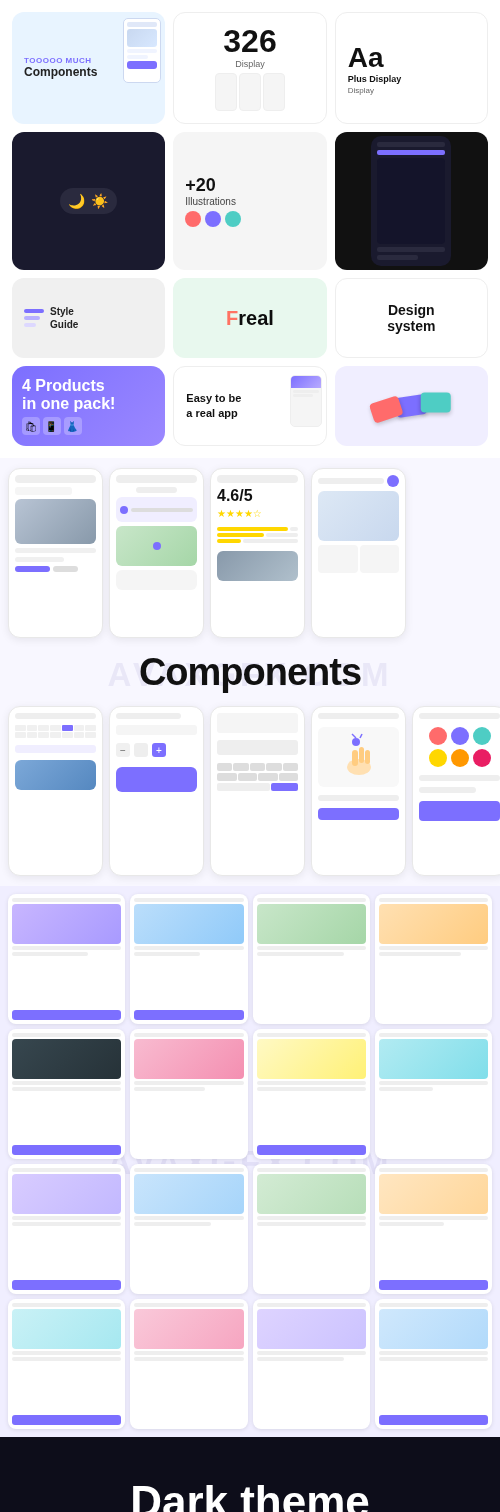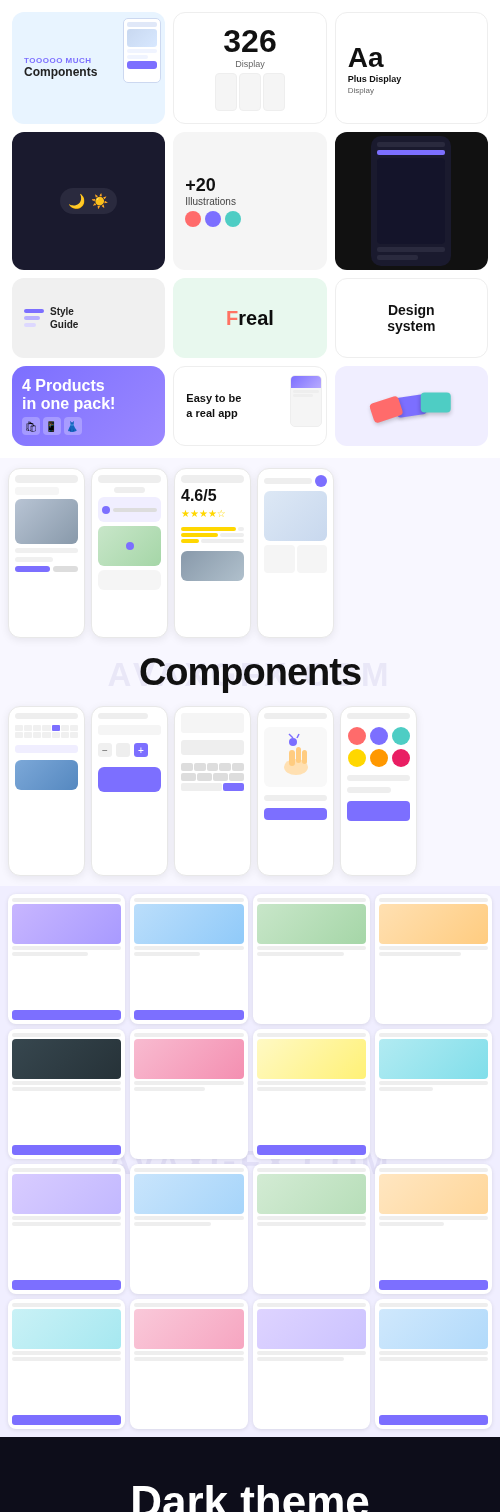--- a/index.html
+++ b/index.html
@@ -101,21 +101,21 @@
 
     
     .screens-strip {
       display: flex;
       gap: 6px;
       padding: 10px 8px;
       overflow: hidden;
       background: #f8f7ff;
     }
     .mock-phone {
-      width: 77px;
+      width: 95px;
       height: 170px;
       background: #fff;
       border-radius: 12px;
       border: 1.5px solid #e8e8e8;
       flex-shrink: 0;
       overflow: hidden;
       box-shadow: 0 2px 8px rgba(0,0,0,0.08);
       display: flex;
       flex-direction: column;
       padding: 6px;

